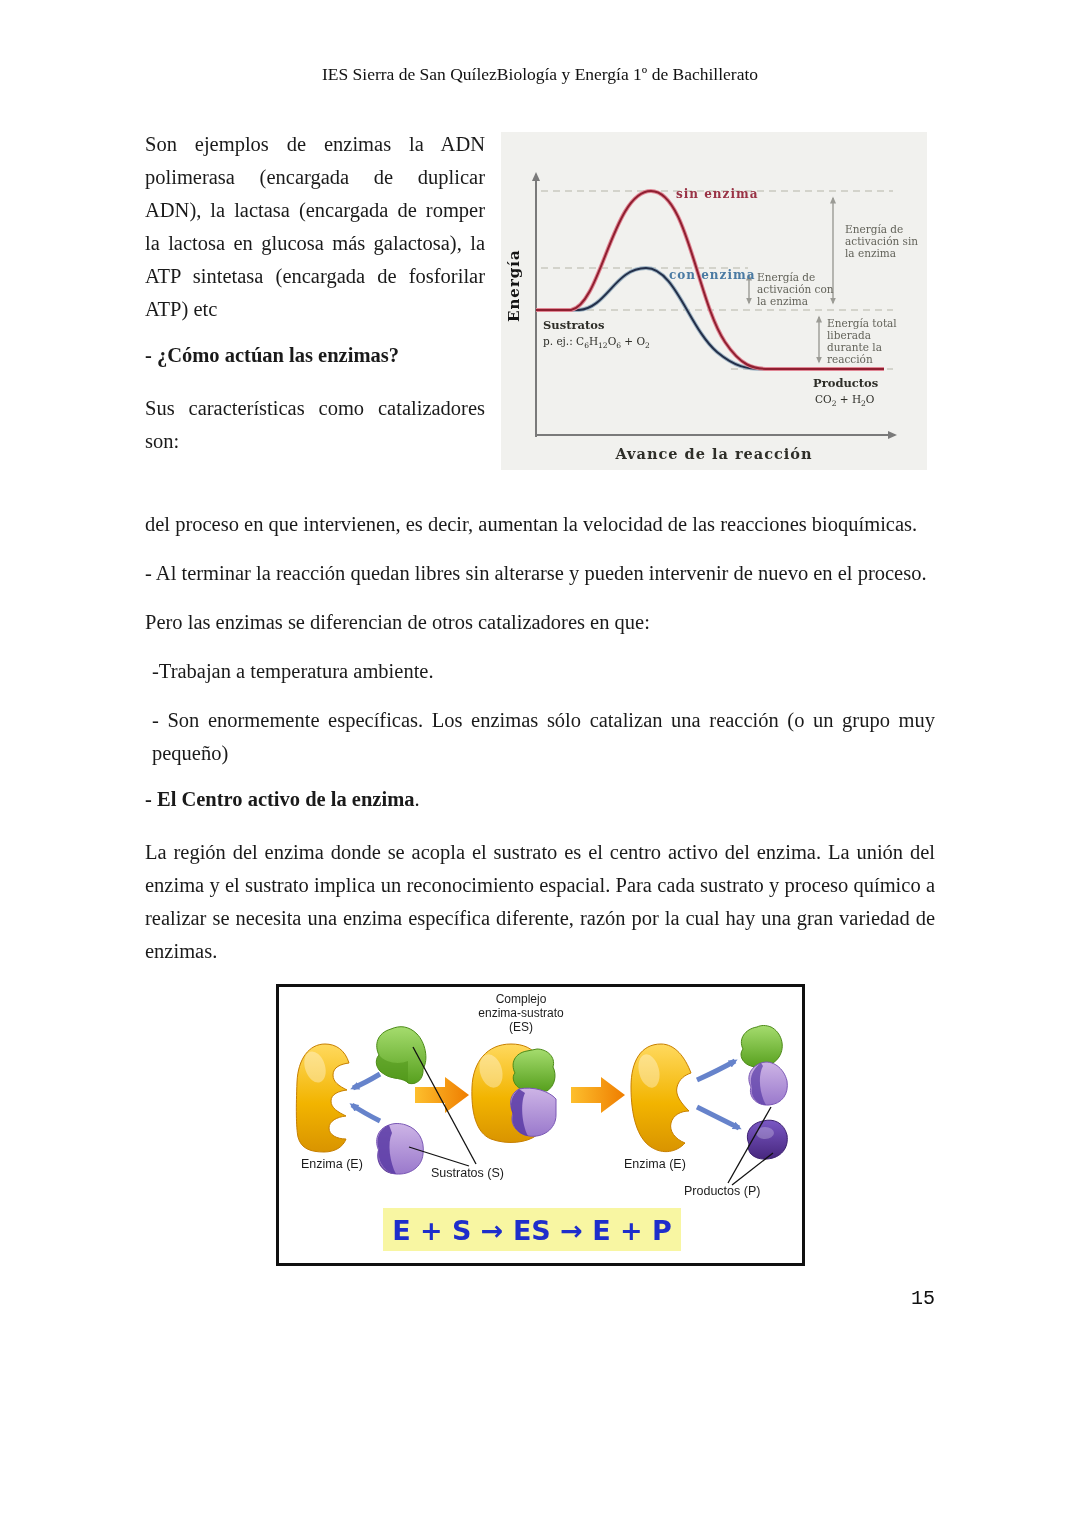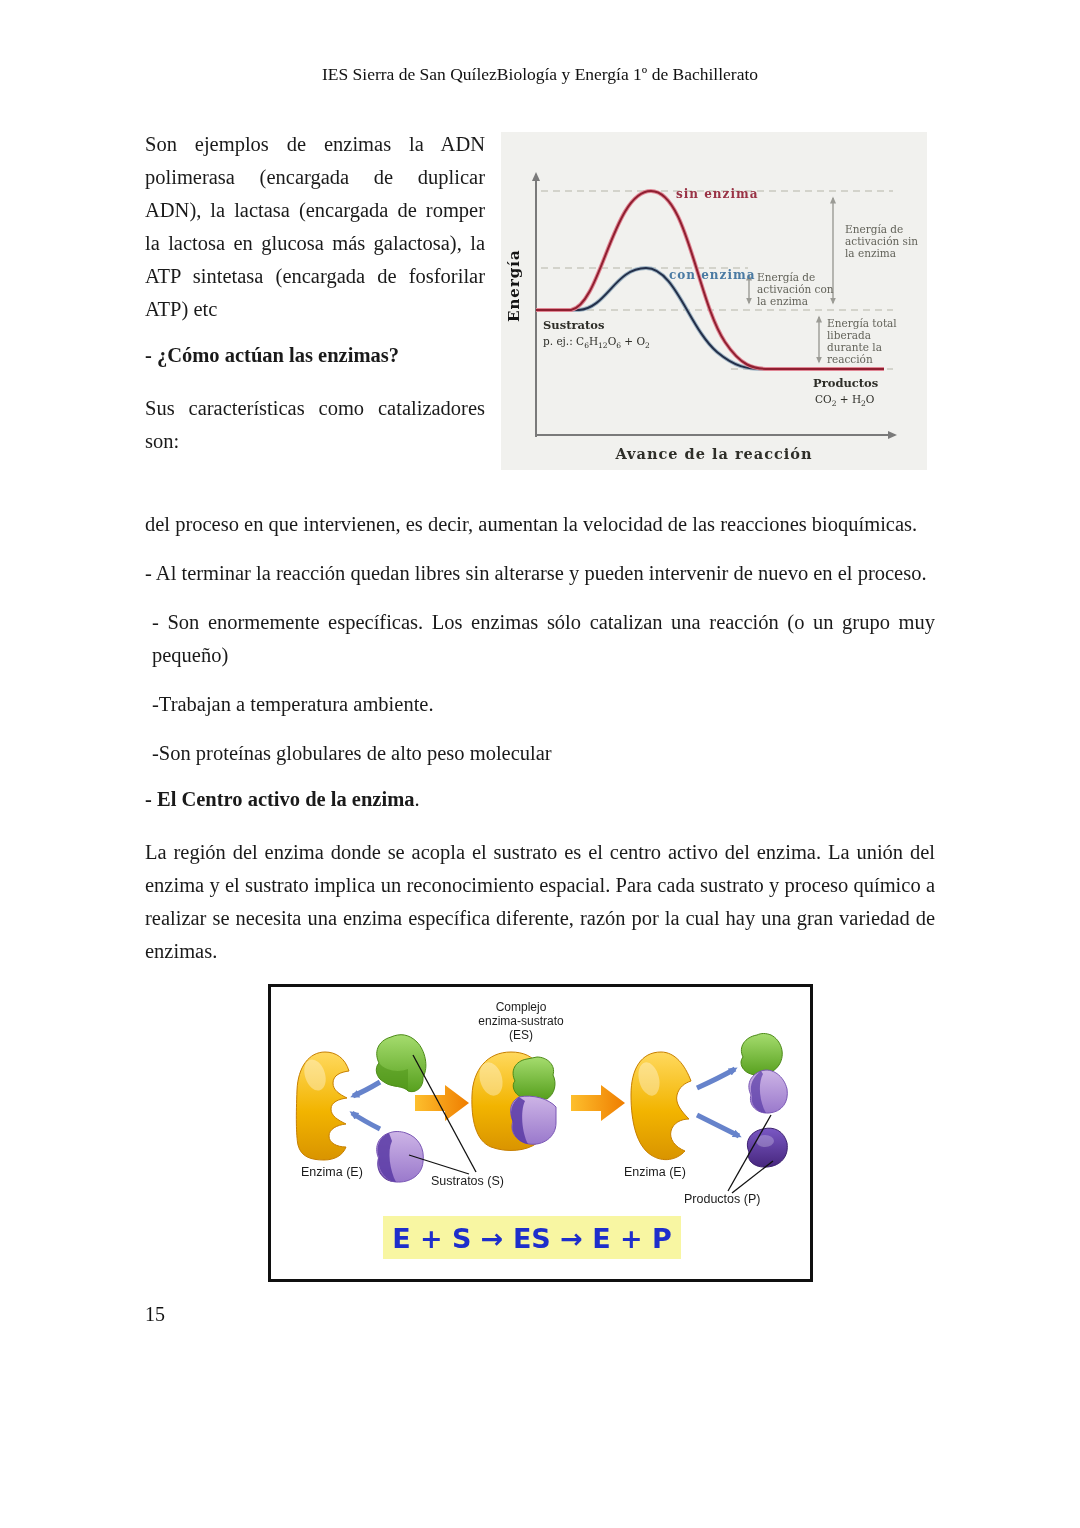--- a/index.html
+++ b/index.html
@@ -12,22 +12,22 @@
   main.doc{margin-top:43px;font-size:20.5px;line-height:33px;text-align:justify;}
   main.doc p{margin:0 0 16px 0;}
   figure.energyfig{float:right;width:426px;height:338px;margin:-4px 0 30px 8px;padding:8px;}
   h3.h-como{font-size:20.5px;line-height:26px;margin:2px 0 24px 0;font-weight:bold;}
   h3.h-centro{font-size:20.5px;line-height:26px;margin:0 0 24px 0;font-weight:bold;clear:both;}
   h3 .norm{font-weight:normal;}
   .und{text-underline-offset:4px;}
   .line1{max-width:356px;text-align:justify;text-align-last:justify;margin:0 0 0 0;}
   .rest{clear:right;}
   .indent1{padding-left:7px;}
-  figure.enzymefig{clear:both;width:523px;height:276px;margin:4px auto 0 auto;border:3px solid #101010;padding:8px;background:#fff;}
-  .pagenum{clear:both;text-align:left;font-size:20px;margin-top:16px;color:#111;}
+  figure.enzymefig{clear:both;width:523px;height:276px;margin:4px auto 0 auto;border:3px solid #101010;padding:0;background:#fff;}
+  .pagenum{clear:both;text-align:right;font-size:20px;margin-top:16px;color:#111;font-family:Liberation Mono, monospace;}
 
   
   .ann{font-family:"DejaVu Serif",serif;font-size:10.5px;fill:#63635a;}
   .clabel-sin{font-family:"DejaVu Serif",serif;font-weight:bold;font-size:12px;fill:#993345;letter-spacing:1px;}
   .clabel-con{font-family:"DejaVu Serif",serif;font-weight:bold;font-size:12px;fill:#4a7aa3;letter-spacing:1px;}
   .boldlab{font-family:"DejaVu Serif",serif;font-weight:bold;font-size:11.5px;fill:#2e2e28;}
   .chem{font-family:"DejaVu Serif",serif;font-size:10.5px;fill:#2e2e28;}
   .chem .sub{font-size:7.5px;}
   .xlabel{font-family:"DejaVu Serif",serif;font-weight:bold;font-size:14.5px;fill:#2e2e28;letter-spacing:1px;}
   .ylabel{font-family:"DejaVu Serif",serif;font-weight:bold;font-size:15px;fill:#141414;letter-spacing:1px;}
@@ -123,26 +123,26 @@
     <p>Son ejemplos de enzimas la ADN polimerasa (encargada de duplicar ADN), la lactasa (encargada de romper la lactosa en glucosa más galactosa), la ATP sintetasa (encargada de fosforilar ATP) etc</p>
 
     <h3 class="h-como"><span>- ¿Cómo actúan las enzimas?</span></h3>
 
     <p><span class="und">Sus características como catalizadores son</span><span>:</span></p>
 
     <p class="rest">del proceso en que intervienen, es decir, aumentan la velocidad de las reacciones bioquímicas.</p>
 
     <p>- Al terminar la reacción quedan libres sin alterarse y pueden intervenir de nuevo en el proceso.</p>
 
+    <p><span class="und">Pero las enzimas se diferencian de otros catalizadores en que</span><span>:</span></p>
+
+    <p class="indent1">-Trabajan a temperatura ambiente.</p>
 
     <p class="indent1">- Son enormemente específicas. Los enzimas sólo catalizan una reacción (o un grupo muy pequeño)</p>
 
-    <p class="indent1">-Trabajan a temperatura ambiente.</p>
-
-    <p class="indent1">-Son proteínas globulares de alto peso molecular</p>
 
     <h3 class="h-centro"><span>- El Centro activo de la enzima</span><span class="norm">.</span></h3>
 
     <p>La región del enzima donde se acopla el sustrato es el centro activo del enzima. La unión del enzima y el sustrato implica un reconocimiento espacial. Para cada sustrato y proceso químico a realizar se necesita una enzima específica diferente, razón por la cual hay una gran variedad de enzimas.</p>
 
     <figure class="enzymefig">
       <svg width="523" height="276" viewBox="0 0 523 276">
         <defs>
           <linearGradient id="goldG" x1="0" y1="0" x2="0" y2="1">
             <stop offset="0" stop-color="#ffd95e"></stop>

